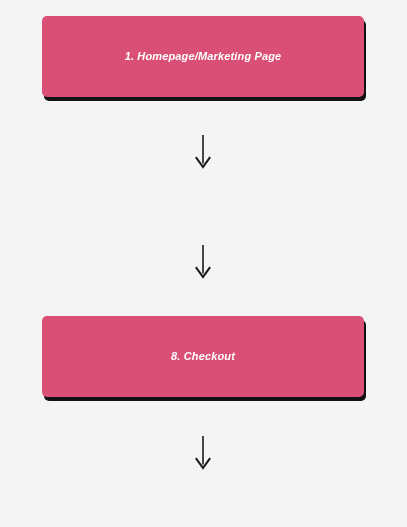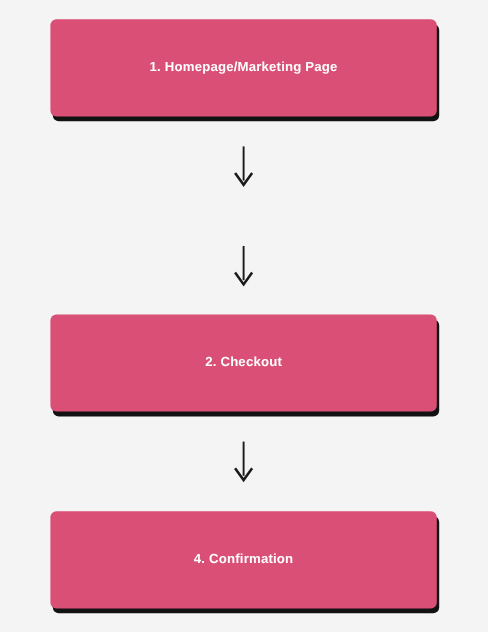--- a/index.html
+++ b/index.html
@@ -27,20 +27,21 @@
   .node {
     position: relative;
     height: 81px;
     background: #d94f75;
     border-radius: 5px;
     display: flex;
     align-items: center;
     justify-content: center;
     box-shadow: 2px 4px 0 0 #121212;
     flex: 0 0 auto;
+    font-style: italic;
   }
 
   .node-label {
     color: #ffffff;
     font-size: 11px;
     font-weight: bold;
     letter-spacing: 0.15px;
     line-height: 1.2;
     text-align: center;
     user-select: none;
@@ -81,29 +82,26 @@
   <div class="connector">
     <span>
       <svg width="18" height="33" viewBox="0 0 18 33" aria-hidden="true">
         <line x1="9" y1="0" x2="9" y2="28.5" stroke="#1a1a1a" stroke-width="1.6"></line>
         <polyline points="2.5,23 9,32 15.5,23" fill="none" stroke="#1a1a1a" stroke-width="2.1" stroke-linecap="square" stroke-linejoin="miter"></polyline>
       </svg>
     </span>
   </div>
 
   <div class="node">
-    <span class="node-label">2. Checkout</span>
+    <span class="node-label">8. Checkout</span>
   </div>
 
   <div class="connector">
     <span>
       <svg width="18" height="33" viewBox="0 0 18 33" aria-hidden="true">
         <line x1="9" y1="0" x2="9" y2="28.5" stroke="#1a1a1a" stroke-width="1.6"></line>
         <polyline points="2.5,23 9,32 15.5,23" fill="none" stroke="#1a1a1a" stroke-width="2.1" stroke-linecap="square" stroke-linejoin="miter"></polyline>
       </svg>
     </span>
   </div>
 
-  <div class="node">
-    <span class="node-label">4. Confirmation</span>
-  </div>
 
 </div>
 
 </body></html>

